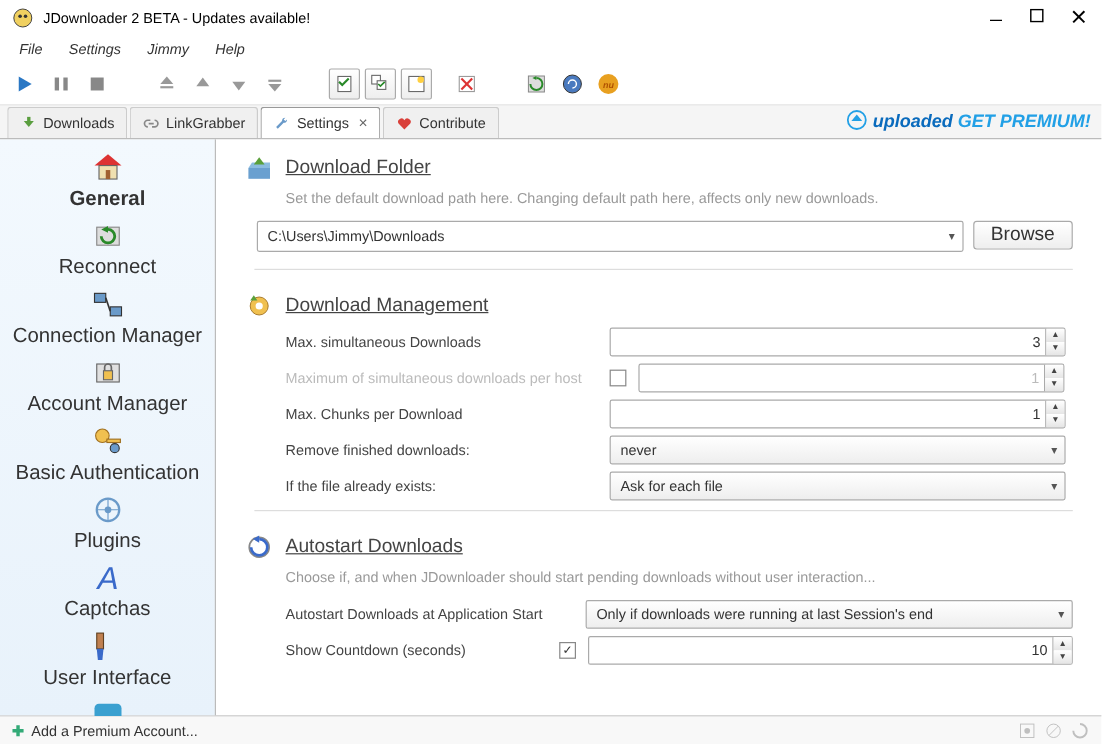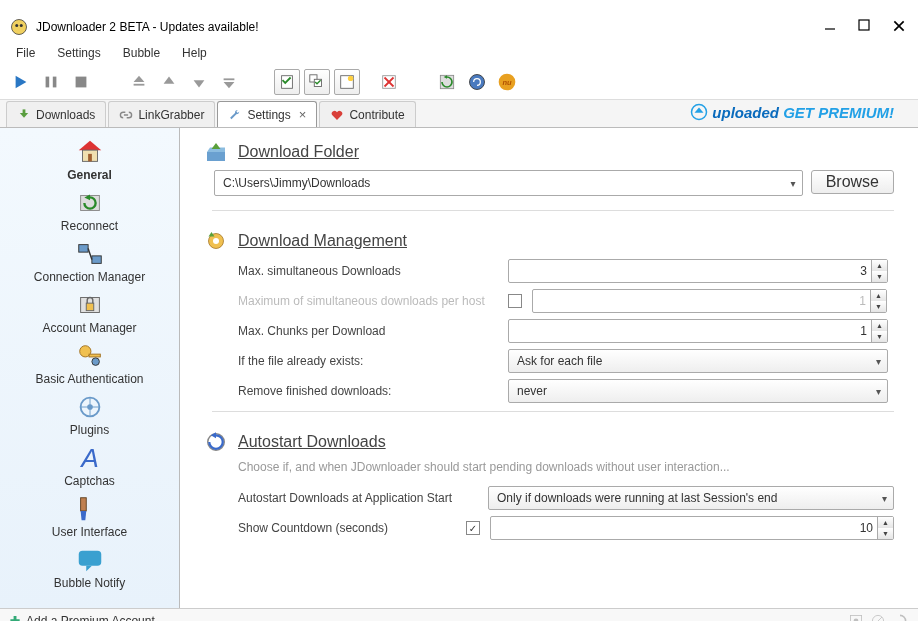--- a/index.html
+++ b/index.html
@@ -1,45 +1,45 @@
 <!DOCTYPE html>
 <html><head>
 <meta charset="utf-8">
 <style>
 * { box-sizing: border-box; margin: 0; padding: 0; font-family: "Segoe UI", Tahoma, sans-serif; }
 body { width: 918px; height: 621px; background: #fff; font-size: 12px; color: #333; overflow: hidden; }
 
-.titlebar { height: 30px; display: flex; align-items: center; padding: 0 10px; background: #fff; margin-top: 12px; }
+.titlebar { height: 30px; display: flex; align-items: center; padding: 0 10px; background: #fff; }
 .titlebar .app-icon { width: 18px; height: 18px; margin-right: 8px; }
 .titlebar .title { flex: 1; font-size: 12px; color: #000; }
 .titlebar .win-btns { display: flex; gap: 18px; align-items: center; }
 .win-btn { width: 16px; height: 16px; cursor: pointer; }
 
-.menubar { height: 22px; display: flex; align-items: center; padding: 0 6px; gap: 2px; }
+.menubar { height: 22px; display: flex; align-items: center; padding: 0 6px; gap: 2px; font-style: italic; }
 .menubar .menu { padding: 3px 10px; cursor: pointer; font-size: 12px; }
 
 .toolbar { height: 36px; display: flex; align-items: center; padding: 0 8px; gap: 4px; border-bottom: 1px solid #ddd; }
 .toolbar .tb-btn { width: 26px; height: 26px; display: flex; align-items: center; justify-content: center; cursor: pointer; border-radius: 2px; }
 .toolbar .tb-sep { width: 8px; }
 .toolbar .tb-gap { width: 24px; }
 
 .tabbar { height: 28px; display: flex; align-items: flex-end; padding: 0 6px; border-bottom: 1px solid #bbb; background: #f5f5f5; position: relative; }
 .tab { display: flex; align-items: center; gap: 5px; padding: 5px 10px; border: 1px solid #ccc; border-bottom: none; background: #f0f0f0; border-radius: 3px 3px 0 0; margin-right: 2px; cursor: pointer; font-size: 12px; height: 26px; }
 .tab.active { background: #fff; border-color: #999; position: relative; z-index: 2; }
 .tab .tab-icon { width: 14px; height: 14px; }
 .tab .close-x { font-size: 13px; color: #666; margin-left: 3px; }
-.tabbar .promo { position: absolute; right: 24px; top: 3px; font-size: 15px; font-style: italic; }
+.tabbar .promo { position: absolute; right: 9px; top: 3px; font-size: 15px; font-style: italic; }
 .promo .up { color: #0a6bbd; font-weight: bold; }
 .promo .get { color: #22a0e6; font-weight: bold; }
 
 .content { display: flex; height: 480px; }
 .sidebar { width: 180px; background: linear-gradient(to bottom, #f3f9fe, #e8f2fb); border-right: 1px solid #bbb; overflow-y: auto; padding-top: 6px; }
 .side-item { display: flex; flex-direction: column; align-items: center; padding: 3px 0; cursor: pointer; }
 .side-item .icon { width: 30px; height: 30px; display: flex; align-items: center; justify-content: center; }
-.side-item .label { font-size: 12px; color: #333; margin-top: 1px; }
+.side-item .label { font-size: 17px; color: #333; margin-top: 1px; }
 .side-item.sel .label { font-weight: bold; }
 
 .main { flex: 1; overflow-y: auto; padding: 12px 24px; }
 .section { margin-bottom: 18px; }
 .sec-head { display: flex; align-items: center; gap: 10px; margin-bottom: 6px; }
 .sec-head .sec-icon { width: 24px; height: 24px; }
 .sec-head .sec-title { font-weight: normal; text-decoration: underline; color: #444; font-size: 16px; }
 .sec-desc { color: #999; font-size: 12px; margin-left: 34px; margin-bottom: 12px; }
 
 .row { display: flex; align-items: center; margin: 6px 0 6px 34px; gap: 10px; }
@@ -91,21 +91,21 @@
     <span class="win-btn"><svg viewBox="0 0 12 12" width="14" height="14">
           <line x1="2" y1="2" x2="10" y2="10" stroke="#000" stroke-width="1.4"></line>
           <line x1="10" y1="2" x2="2" y2="10" stroke="#000" stroke-width="1.4"></line>
         </svg></span>
   </div>
 </div>
 
 <div class="menubar">
   <div class="menu">File</div>
   <div class="menu">Settings</div>
-  <div class="menu">Bubble</div>
+  <div class="menu">Jimmy</div>
   <div class="menu">Help</div>
 </div>
 
 <div class="toolbar">
   <span class="tb-btn">
       <svg width="18" height="18" viewBox="0 0 20 20">
         <polygon points="4,3 16,10 4,17" fill="#2a77c4"></polygon>
       </svg>
     </span>
   <span class="tb-btn">
@@ -323,20 +323,21 @@
   <div class="main">
     <div class="section">
       <div class="sec-head">
         <span class="sec-icon"><svg width="24" height="24" viewBox="0 0 32 32">
               <rect x="4" y="16" width="24" height="12" fill="#6aa0d0"></rect>
               <polygon points="4,16 8,10 28,10 28,16" fill="#8bbce0"></polygon>
               <polygon points="16,4 10,12 22,12" fill="#5aa03a"></polygon>
             </svg></span>
         <span class="sec-title">Download Folder</span>
       </div>
+      <div class="sec-desc">Set the default download path here. Changing default path here, affects only new downloads.</div>
       <div class="path-row">
         <div class="path-combo">
           <span>C:\Users\Jimmy\Downloads</span>
         </div>
         <div class="btn">Browse</div>
       </div>
       <hr class="divider">
     </div>
 
     <div class="section">
@@ -383,33 +384,33 @@
             <span>1</span>
             <div class="spin-btns">
                 <div class="spin-up">▲</div>
                 <div class="spin-down">▼</div>
               </div>
           </div>
         </div>
       </div>
 
       <div class="row">
+        <div class="row-label">Remove finished downloads:</div>
+        <div class="row-control">
+          <div class="combo" style="width:380px;flex:none">
+            <span>never</span>
+          </div>
+        </div>
+      </div>
+
+      <div class="row">
         <div class="row-label">If the file already exists:</div>
         <div class="row-control">
           <div class="combo" style="width:380px;flex:none">
             <span>Ask for each file</span>
-          </div>
-        </div>
-      </div>
-
-      <div class="row">
-        <div class="row-label">Remove finished downloads:</div>
-        <div class="row-control">
-          <div class="combo" style="width:380px;flex:none">
-            <span>never</span>
           </div>
         </div>
       </div>
       <hr class="divider">
     </div>
 
     <div class="section">
       <div class="sec-head">
         <span class="sec-icon"><svg width="24" height="24" viewBox="0 0 32 32">
               <circle cx="16" cy="16" r="11" fill="none" stroke="#888" stroke-width="2"></circle>

